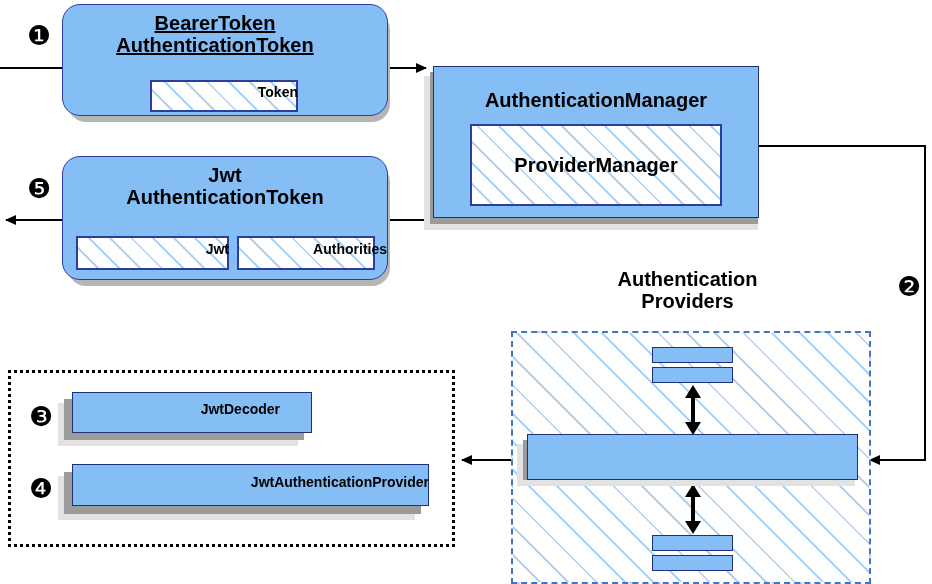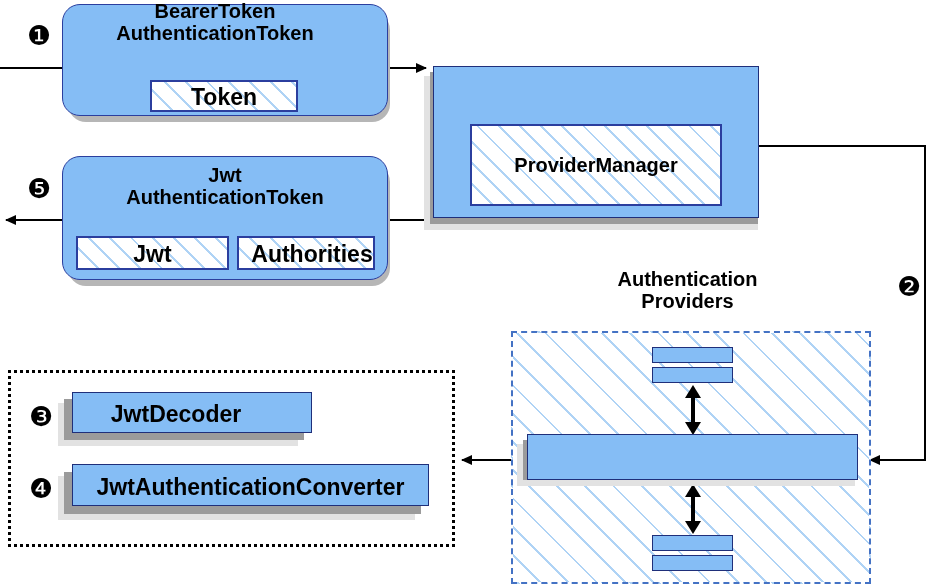--- a/index.html
+++ b/index.html
@@ -120,21 +120,21 @@
 
   
   .stackbar {
     position: absolute;
     background: #85BDF5;
     border: 1.5px solid #1F2F7A;
     box-sizing: border-box;
   }
 
   .t20 { font-size: 20px; }
-  .t19 { font-size: 23px; }
+  .t19 { font-size: 14px; text-align: right; }
 </style>
 </head>
 <body>
 
 <div id="diagram">
 
   <svg id="connectors" viewBox="0 0 932 584" xmlns="http://www.w3.org/2000/svg">
     <defs>
       <marker id="arrow-r" markerWidth="11" markerHeight="11" refX="10" refY="5" orient="auto" markerUnits="userSpaceOnUse">
         <path d="M0,0 L11,5 L0,10 z" fill="#000000"></path>
@@ -152,30 +152,31 @@
 
     <line x1="520" y1="460" x2="462" y2="460" stroke="#000000" stroke-width="2" marker-end="url(#arrow-l)"></line>
 
     <line x1="432" y1="220" x2="386" y2="220" stroke="#000000" stroke-width="2"></line>
 
     <line x1="62" y1="220" x2="6" y2="220" stroke="#000000" stroke-width="2" marker-end="url(#arrow-l)"></line>
   </svg>
 
   <div class="capsule-shadow" style="left:68px; top:12px; width:322px; height:110px;"></div>
   <div class="capsule" style="left:62px; top:4px; width:326px; height:112px;"></div>
-  <div class="node-label t20" style="left:62px; top:0; width:306px;">BearerToken
+  <div class="node-label t20" style="left:62px; top:12px; width:306px;text-decoration:underline;">BearerToken
 AuthenticationToken</div>
   <div class="hatchbox" style="left:150px; top:80px; width:148px; height:32px;"></div>
   <div class="node-label t19" style="left:150px; top:85px; width:148px;">Token</div>
 
   <div class="step-marker" style="left:24px; top:22px; width:30px;">❶</div>
 
   <div class="shadow-light" style="left:424px; top:76px; width:334px; height:154px;"></div>
   <div class="shadow-dark" style="left:430px; top:72px; width:328px; height:152px;"></div>
   <div class="sqbox" style="left:433px; top:66px; width:326px; height:152px;"></div>
+  <div class="node-label t20" style="left:433px; top:89px; width:326px;">AuthenticationManager</div>
   <div class="hatchbox" style="left:470px; top:124px; width:252px; height:82px;"></div>
   <div class="node-label t20" style="left:470px; top:154px; width:252px;">ProviderManager</div>
 
   <div class="step-marker" style="left:894px; top:273px; width:30px;">❷</div>
 
   <div class="capsule-shadow" style="left:68px; top:164px; width:322px; height:122px;"></div>
   <div class="capsule" style="left:62px; top:156px; width:326px; height:124px;"></div>
   <div class="node-label t20" style="left:62px; top:164px; width:326px;">Jwt
 AuthenticationToken</div>
   <div class="hatchbox" style="left:76px; top:236px; width:153px; height:34px;"></div>
@@ -216,17 +217,17 @@
   <div class="shadow-light" style="left:58px; top:403px; width:240px; height:43px;"></div>
   <div class="shadow-dark" style="left:64px; top:399px; width:240px; height:41px;"></div>
   <div class="sqbox" style="left:72px; top:392px; width:240px; height:41px;"></div>
   <div class="node-label t19" style="left:72px; top:402px; width:208px;">JwtDecoder</div>
 
   <div class="step-marker" style="left:26px; top:403px; width:30px;">❸</div>
 
   <div class="shadow-light" style="left:58px; top:476px; width:357px; height:44px;"></div>
   <div class="shadow-dark" style="left:64px; top:472px; width:357px; height:42px;"></div>
   <div class="sqbox" style="left:72px; top:464px; width:357px; height:42px;"></div>
-  <div class="node-label t19" style="left:72px; top:475px; width:357px;">JwtAuthenticationConverter</div>
+  <div class="node-label t19" style="left:72px; top:475px; width:357px;">JwtAuthenticationProvider</div>
 
   <div class="step-marker" style="left:26px; top:475px; width:30px;">❹</div>
 
 </div>
 
 </body></html>

